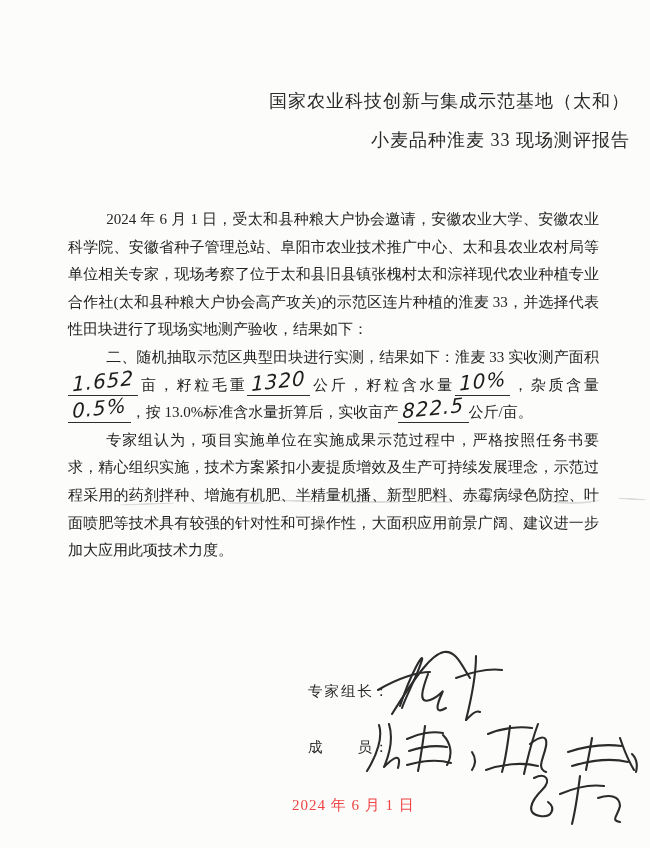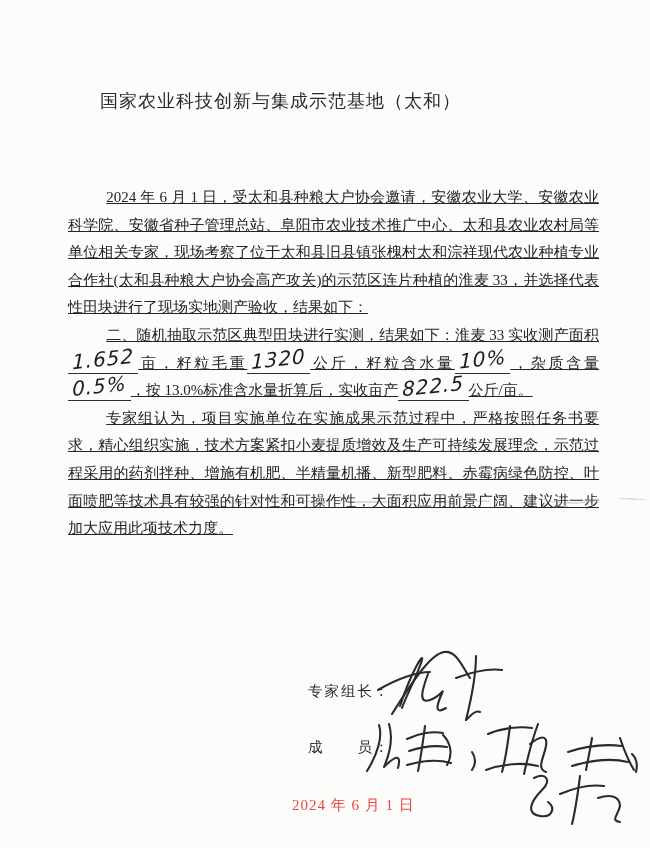--- a/index.html
+++ b/index.html
@@ -7,30 +7,29 @@
     position:relative;
     width:650px;height:848px;
     background:#fcfcfb;
     overflow:hidden;
     font-family:"Liberation Serif","DejaVu Serif",serif;
     color:#242424;
   }
   
   .titles{
     position:absolute;top:82px;left:100px;width:530px;
-    text-align:left;font-size:18px;line-height:39px;
+    text-align:right;font-size:18px;line-height:39px;
     letter-spacing:1px;color:#2a2a2a;
   }
   
   .body-text{
-    position:absolute;top:184px;left:68px;width:531px;
+    position:absolute;top:206px;left:68px;width:531px;
     font-size:15px;line-height:27.6px;
     text-align:justify;text-justify:inter-character;
     color:#242424;
-    text-decoration:underline;
   }
   .body-text p{margin:0;text-indent:2.55em;}
   
   .blank{
     display:inline-block;
     border-bottom:1.4px solid #2e2e2e;
     text-indent:0;
     padding:0 4px;
     text-align:center;
     vertical-align:baseline;
@@ -63,20 +62,21 @@
     border-radius:50%;
   }
 </style>
 </head>
 <body>
 
 <div class="page">
 
   <div class="titles">
     <div>国家农业科技创新与集成示范基地（太和）</div>
+    <div>小麦品种淮麦 33 现场测评报告</div>
   </div>
 
   <div class="body-text">
     <p>2024 年 6 月 1 日，受太和县种粮大户协会邀请，安徽农业大学、安徽农业科学院、安徽省种子管理总站、阜阳市农业技术推广中心、太和县农业农村局等单位相关专家，现场考察了位于太和县旧县镇张槐村太和淙祥现代农业种植专业合作社(太和县种粮大户协会高产攻关)的示范区连片种植的淮麦 33，并选择代表性田块进行了现场实地测产验收，结果如下：</p>
     <p><span>二、随机抽取示范区典型田块进行实测，结果如下：淮麦 33 实收测产面积</span><span class="blank w70"><span class="hw">1.652</span></span><span>亩，籽粒毛重</span><span class="blank w58"><span class="hw">1320</span></span><span>公斤，籽粒含水量</span><span class="blank w55"><span class="hw">10%</span></span><span>，杂质含量</span><span class="blank w52"><span class="hw">0.5%</span></span><span>，按 13.0%标准含水量折算后，实收亩产</span><span class="blank w68"><span class="hw">822.5</span></span><span>公斤/亩。</span></p>
     <p>专家组认为，项目实施单位在实施成果示范过程中，严格按照任务书要求，精心组织实施，技术方案紧扣小麦提质增效及生产可持续发展理念，示范过程采用的药剂拌种、增施有机肥、半精量机播、新型肥料、赤霉病绿色防控、叶面喷肥等技术具有较强的针对性和可操作性，大面积应用前景广阔、建议进一步加大应用此项技术力度。</p>
   </div>
 
   <div class="smudge" style="left:120px;top:503px;width:55px;transform:rotate(-2deg);"></div>
   <div class="smudge" style="left:228px;top:502px;width:35px;"></div>

